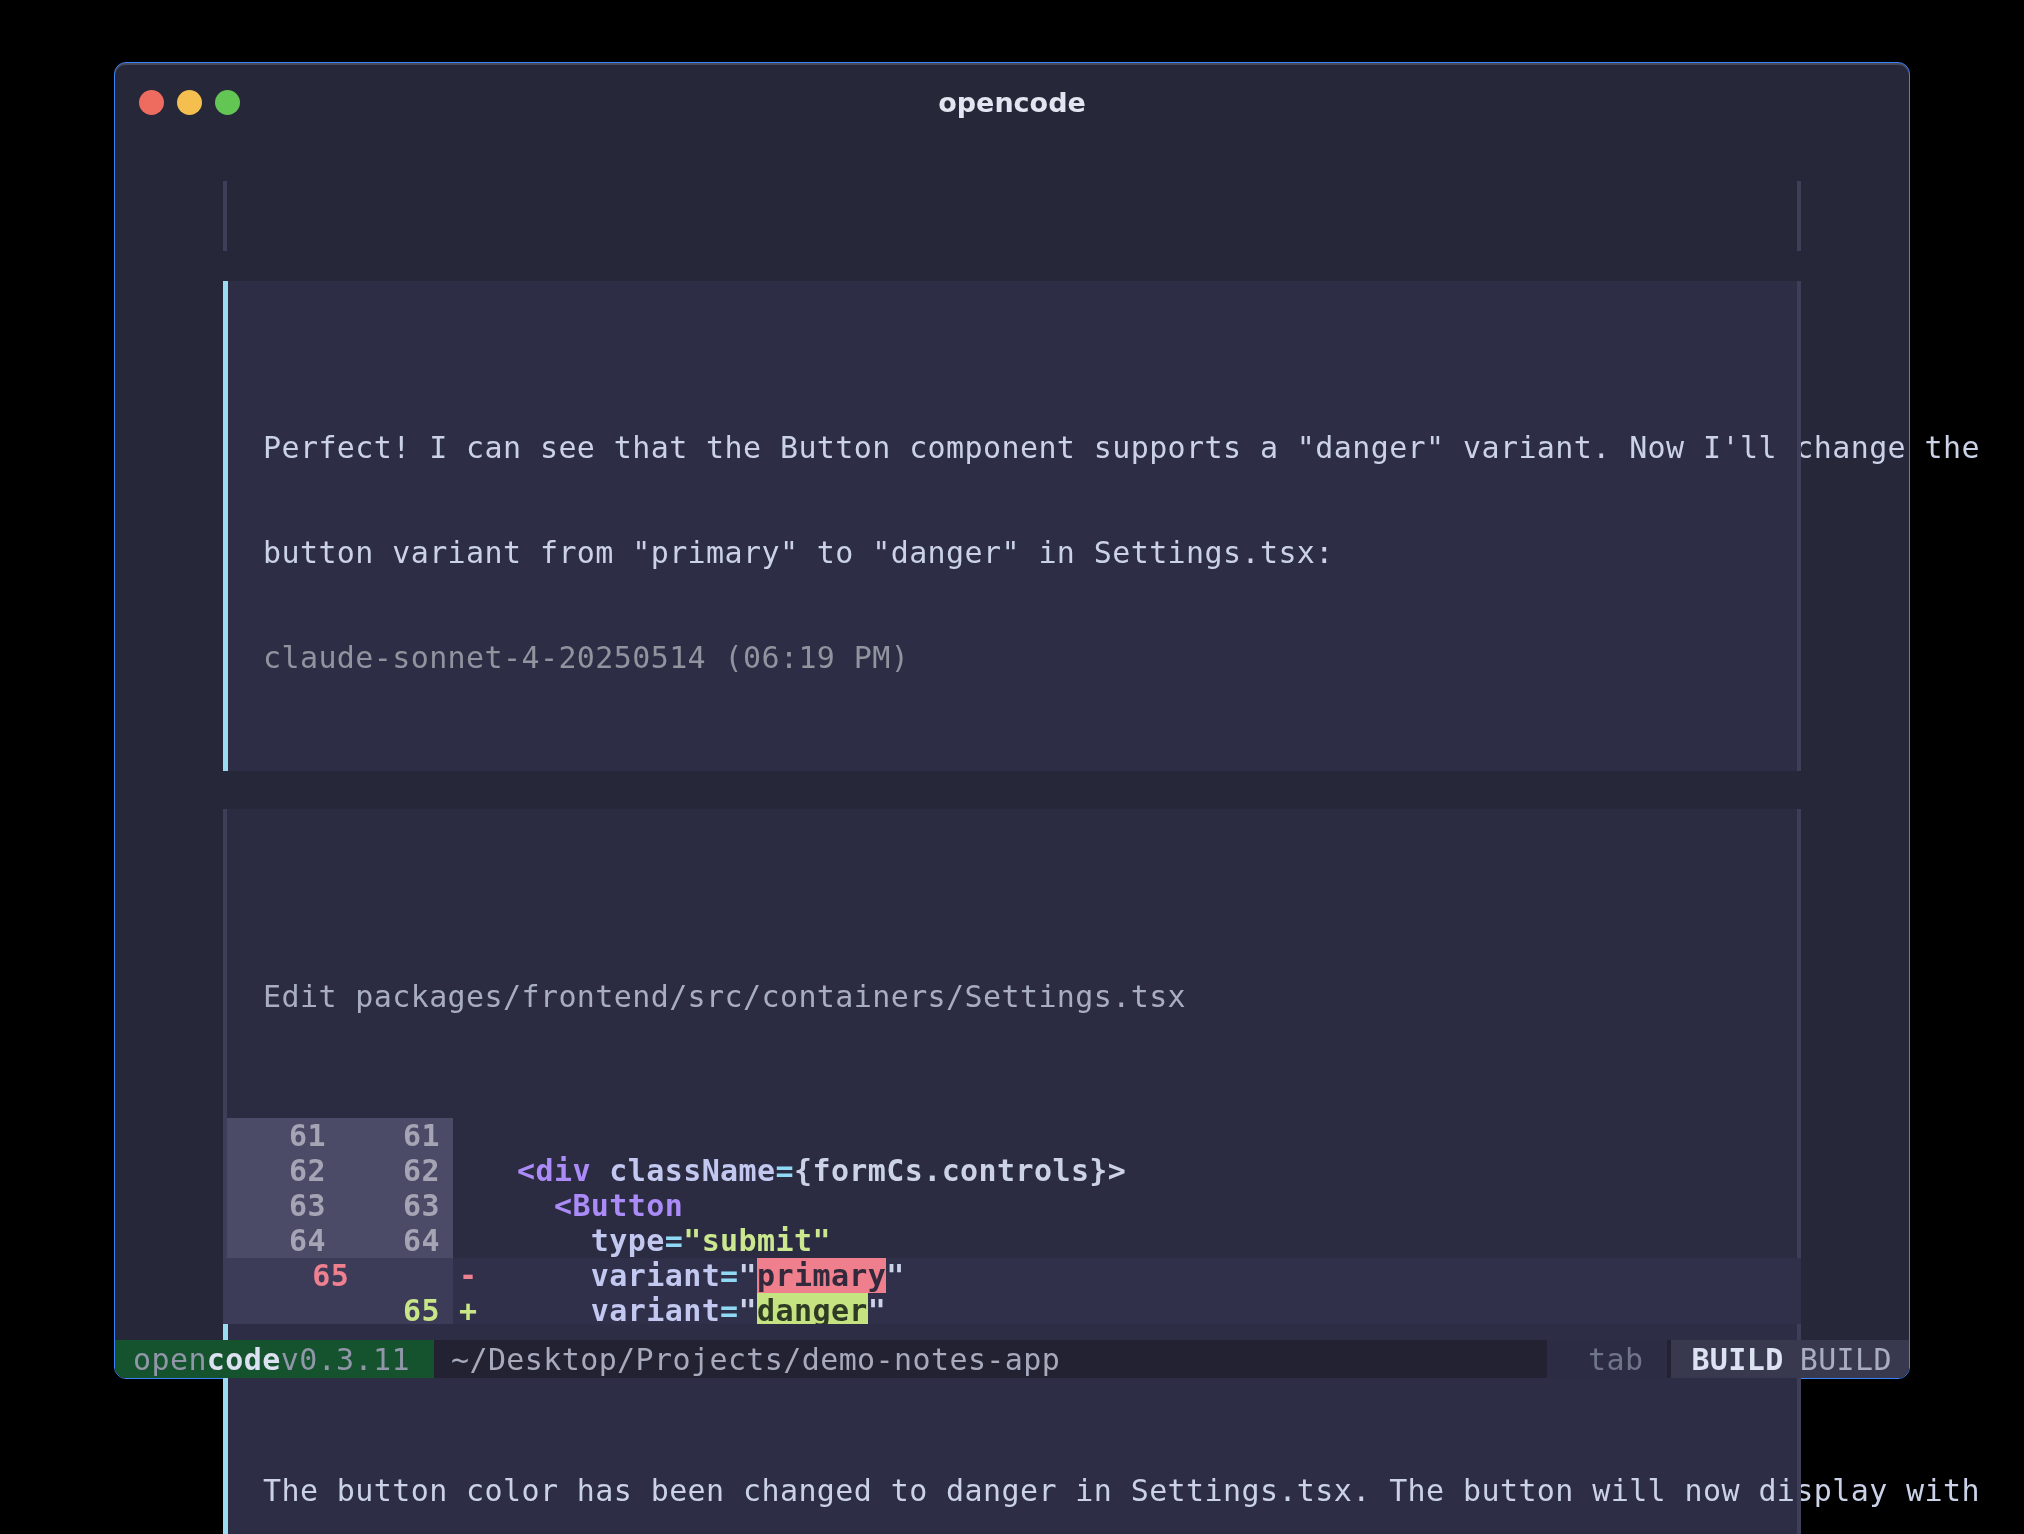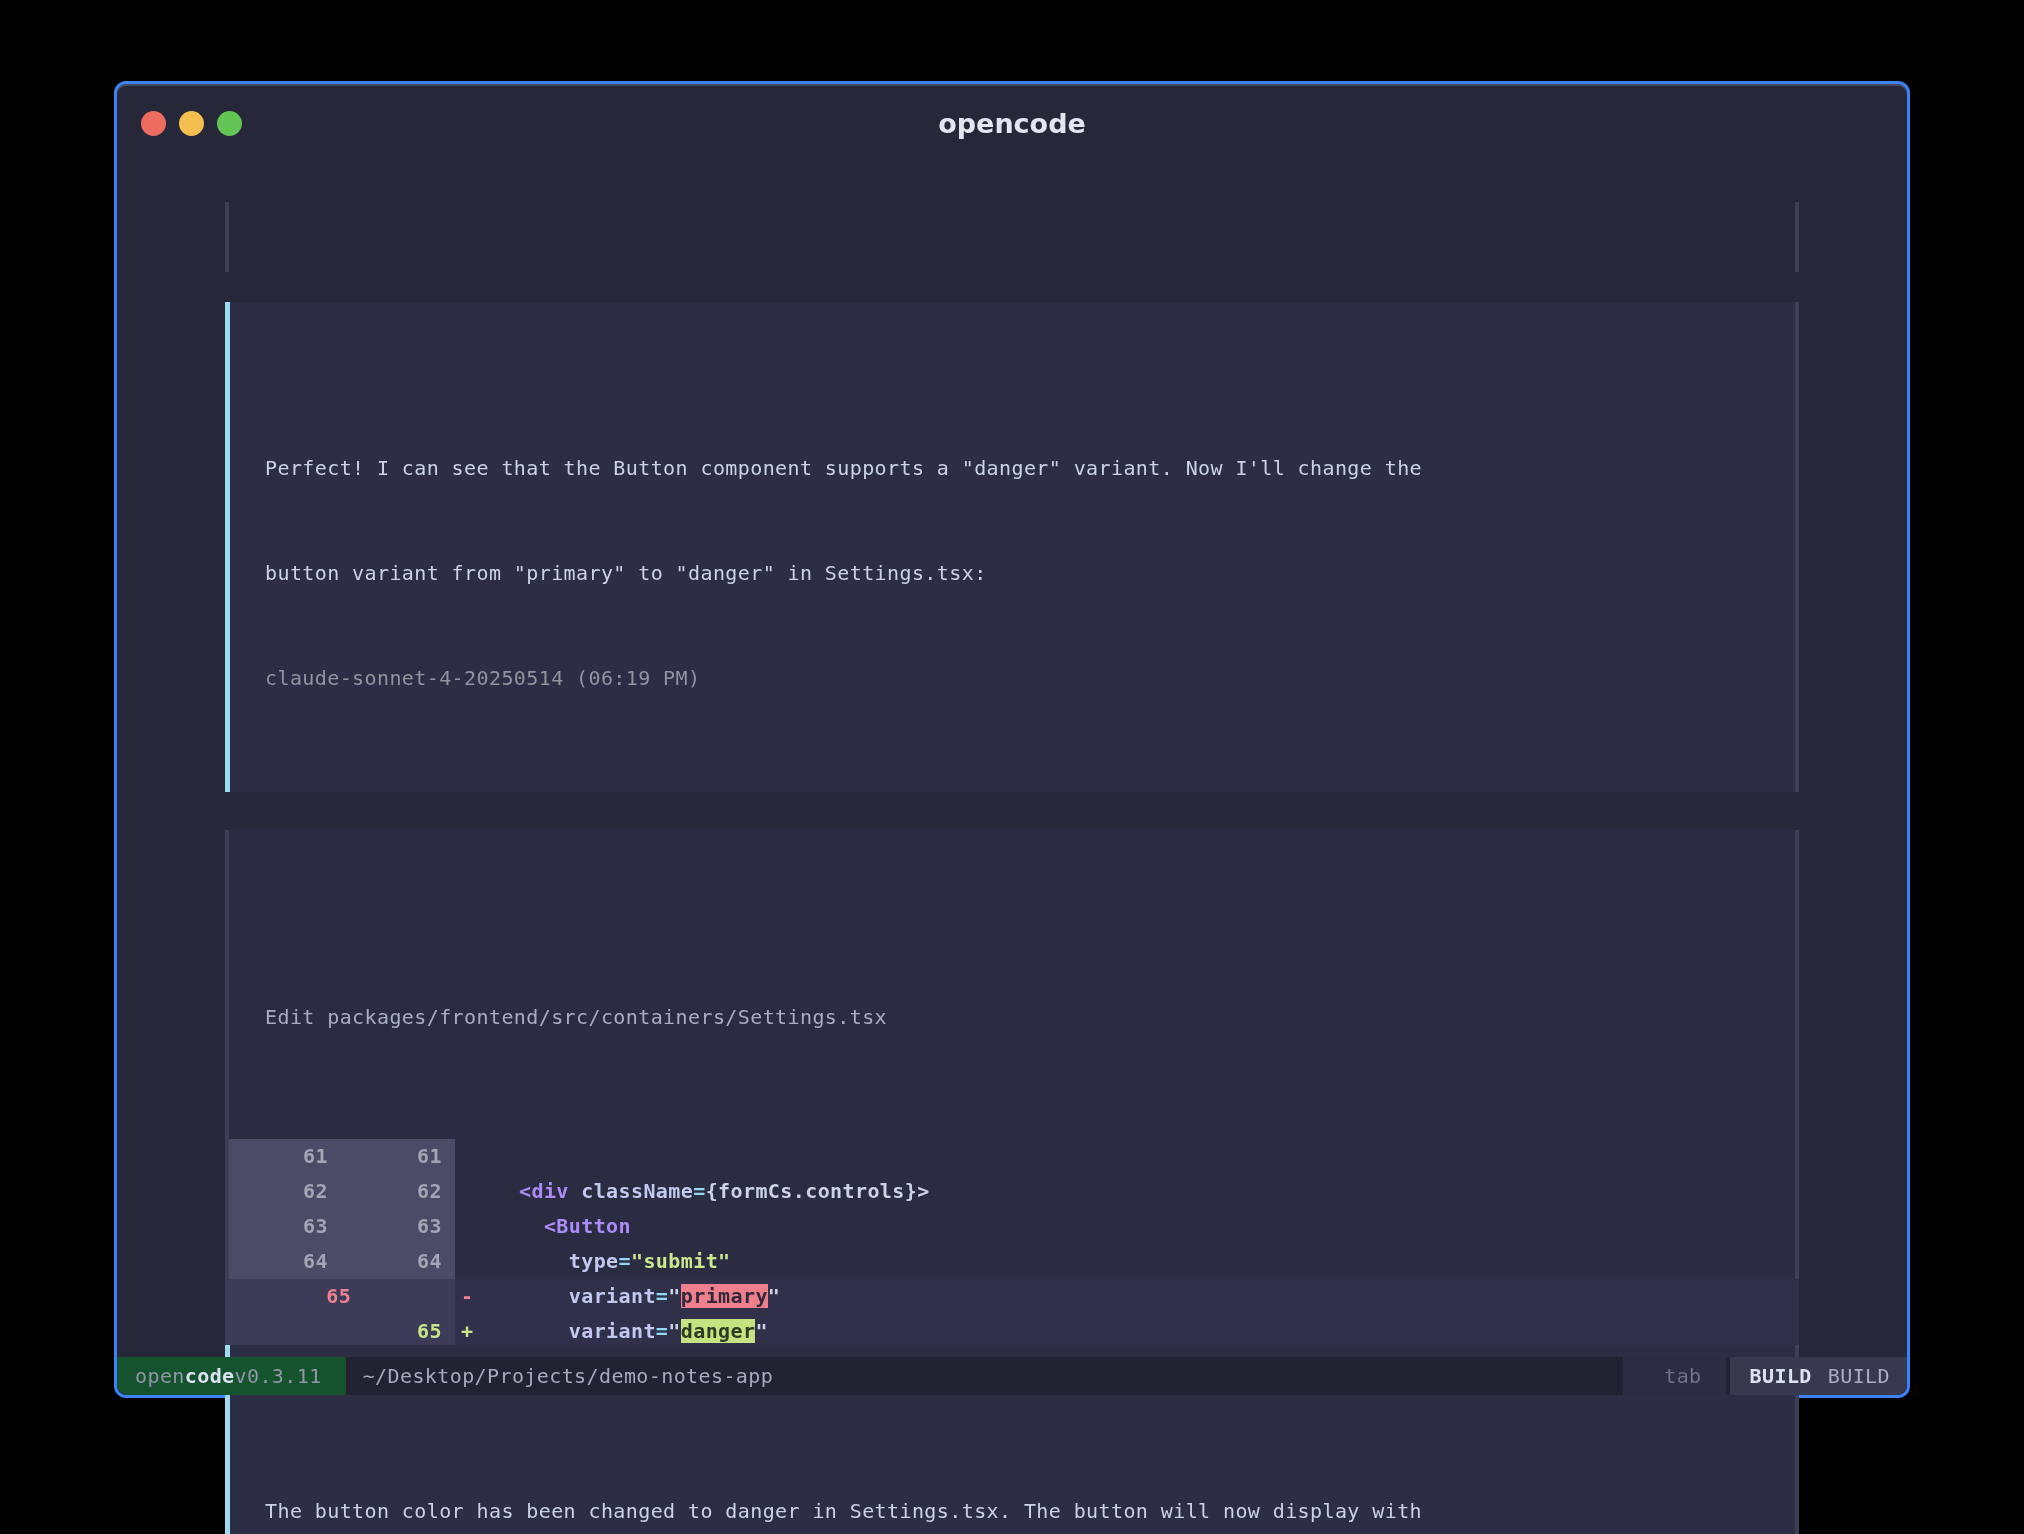--- a/index.html
+++ b/index.html
@@ -1,34 +1,34 @@
 <!DOCTYPE html>
 <html><head>
 <meta charset="utf-8">
 <style>
   html,body{margin:0;padding:0;background:#000;width:2024px;height:1534px;overflow:hidden;
     font-family:"DejaVu Sans Mono", monospace;}
-  .window{position:absolute;left:114px;top:81px;width:1796px;height:1317px;
-    background:#262739;border-radius:12px;border:3px solid #3b82f6;
+  .window{position:absolute;left:114px;top:62px;width:1796px;height:1317px;
+    background:#262739;border-radius:12px;border:1px solid #3b82f6;
     box-shadow:inset 0 2px 0 rgba(255,255,255,.16);box-sizing:border-box;}
   
   .lights{position:absolute;left:24px;top:27px;display:flex;gap:13px;}
   .light{width:25px;height:25px;border-radius:50%;}
   .light.red{background:#ed6b5f;}
   .light.yellow{background:#f5bf4f;}
   .light.green{background:#62c554;}
   .win-title{position:absolute;left:0;right:0;top:24px;text-align:center;
     font-family:"DejaVu Sans", sans-serif;font-weight:bold;font-size:27px;color:#e3e6f0;}
   
   .content{position:absolute;left:108px;right:108px;top:0;bottom:0;display:flex;flex-direction:column;}
   .block{position:relative;}
   .rail{position:absolute;top:0;bottom:0;width:4px;background:#3e3e58;}
   .rail.left{left:0}.rail.right{right:0}
   .rail.accent{width:5px;background:#9bdbf2;}
-  .mono{font-size:20px;letter-spacing:.4px;line-height:35px;white-space:pre;}
+  .mono{font-size:30px;letter-spacing:.4px;line-height:35px;white-space:pre;}
   
   .header-block{margin-top:118px;height:70px;}
   .h-row{display:flex;padding:0 45px 0 40px;}
   .h-title{font-weight:bold;color:#dadff2;}
   .h-url{color:#9aa0b6;}
   .h-unshare{color:#82879c;margin-left:32px;}
   .h-spacer{flex:1;}
   .h-stats{color:#9298ae;}
   
   .msg{background:#2d2e45;padding:9px 0 26px 0;}

